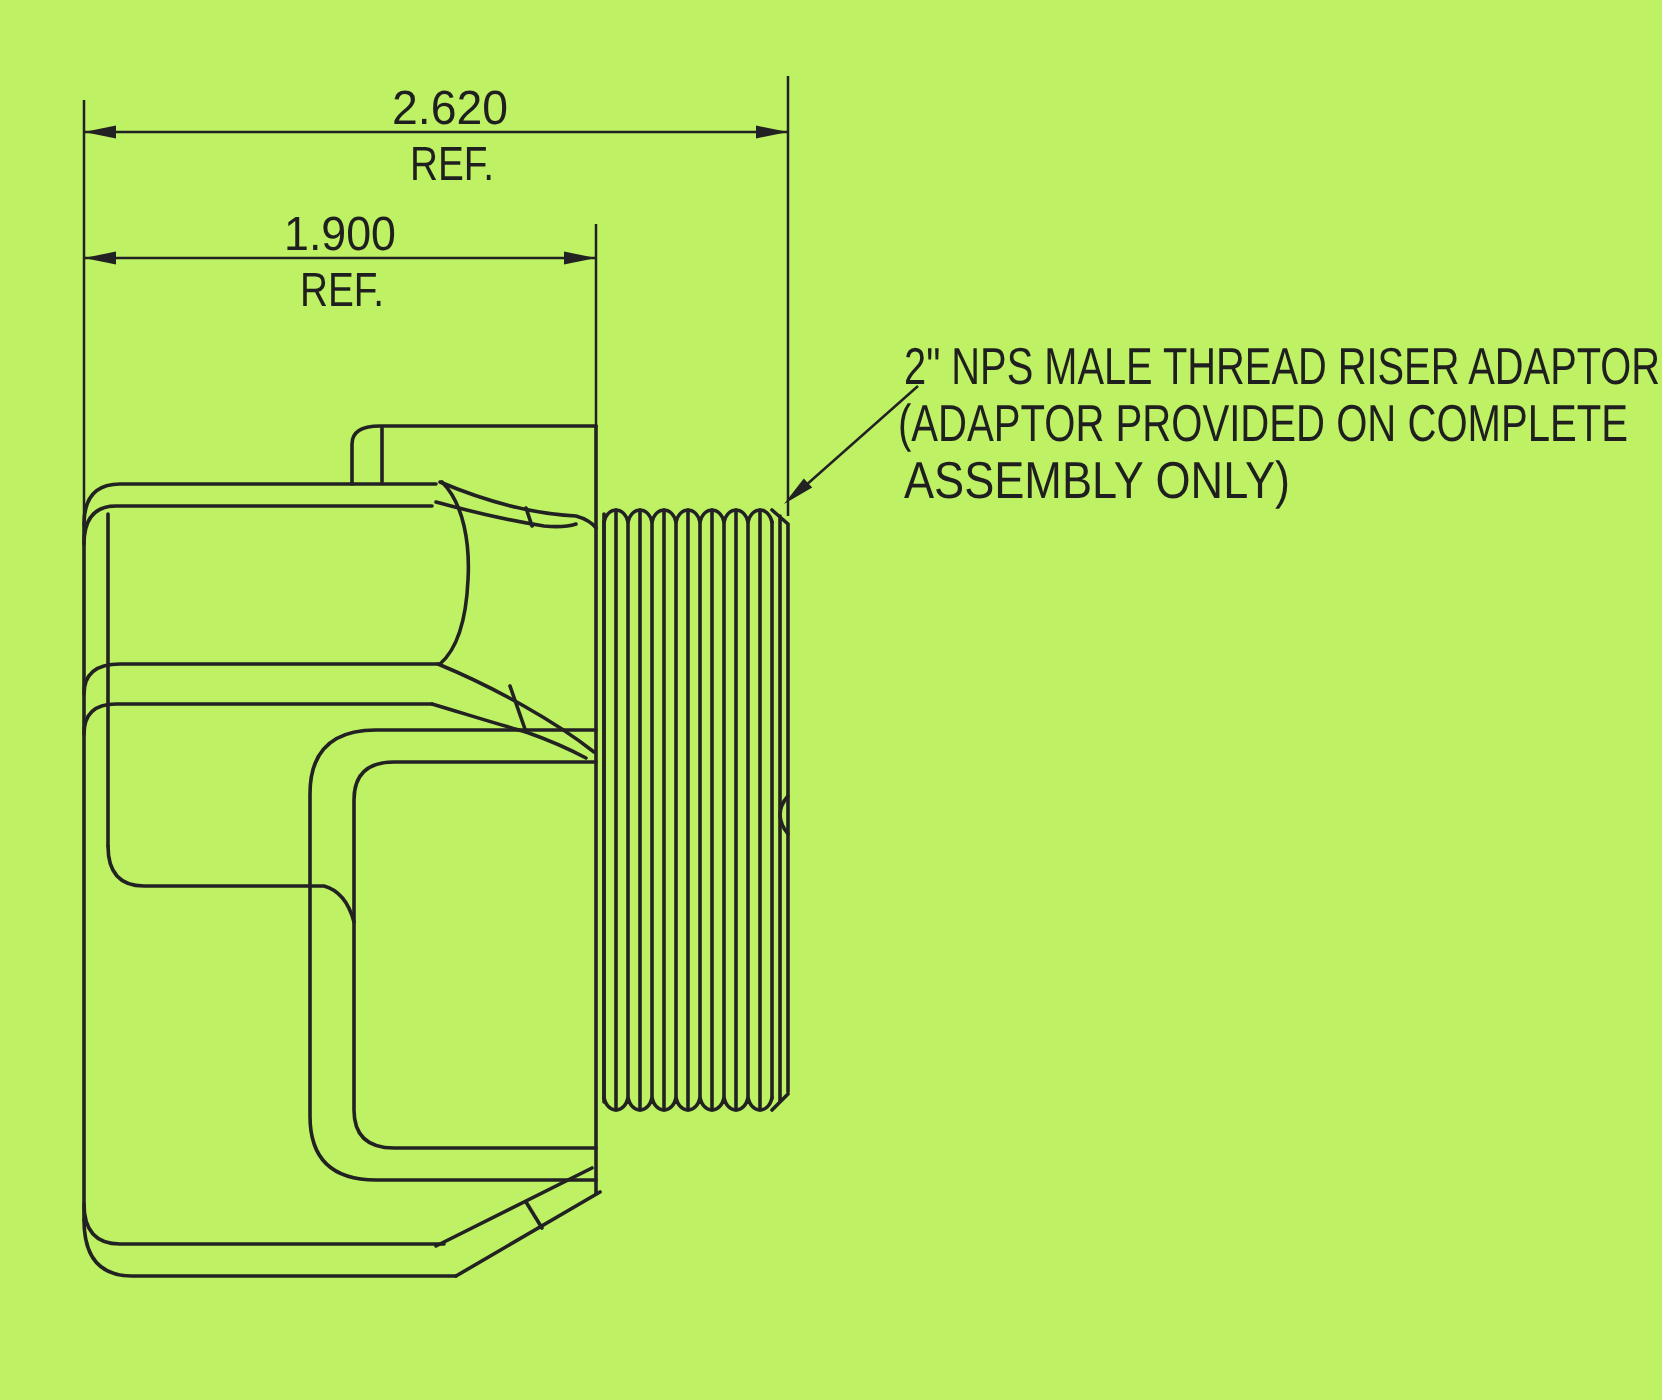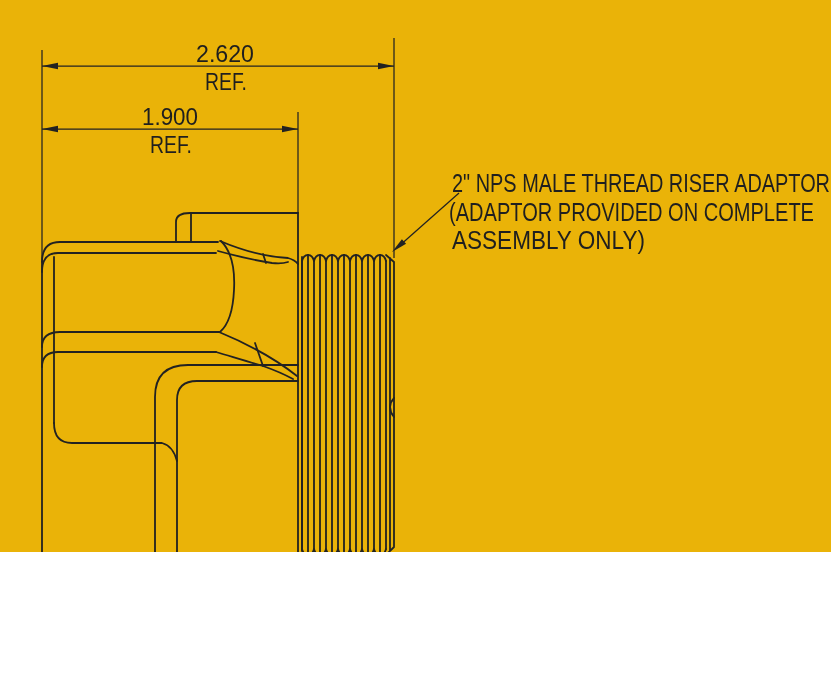--- a/index.html
+++ b/index.html
@@ -1,19 +1,19 @@
 <!DOCTYPE html>
 <html><head>
 <meta charset="utf-8">
 <style>
   html,body{margin:0;padding:0;background:#ffffff;}
   .canvas{
     position:relative;
-    width:831px;height:552px;
-    background:#eab308;
+    width:831px;height:700px;
+    background:#bef264;
     overflow:hidden;
     font-family:"Liberation Sans", sans-serif;
   }
   svg{position:absolute;left:0;top:0;}
   .obj{fill:none;stroke:#222222;stroke-width:1.8;stroke-linecap:round;stroke-linejoin:round;}
   .thin{fill:none;stroke:#222222;stroke-width:1.25;stroke-linecap:butt;}
   .arrow{fill:#222222;stroke:none;}
   .dimtext{fill:#1f1f1f;font-family:"Liberation Sans", sans-serif;font-size:24px;}
   .callout{fill:#1f1f1f;font-family:"Liberation Sans", sans-serif;font-size:26px;}
 </style>

